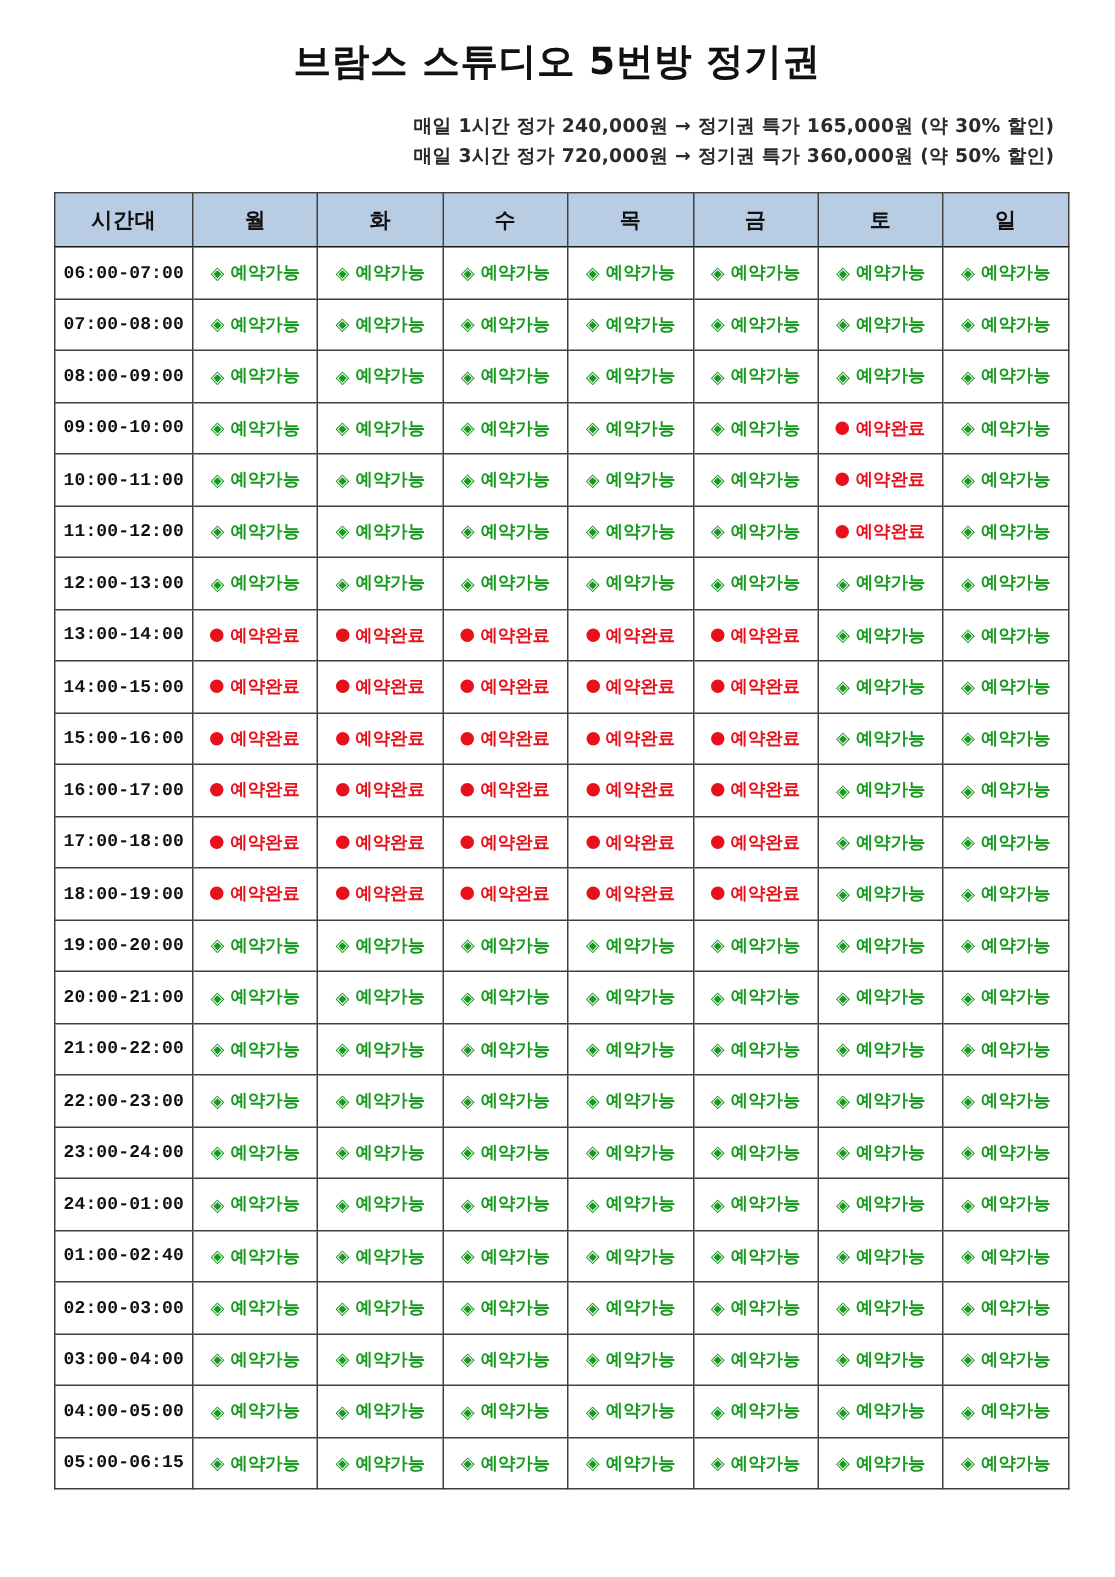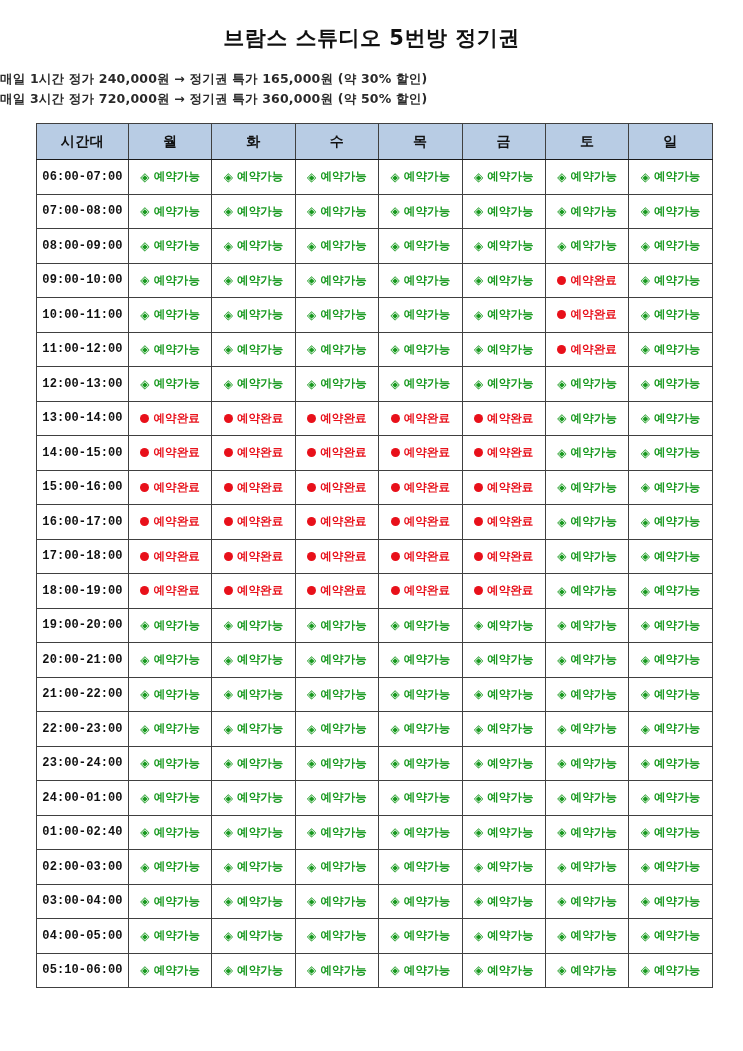--- a/index.html
+++ b/index.html
@@ -13,33 +13,33 @@
     height: 1051px;
     font-family: "DejaVu Sans", "Liberation Sans", sans-serif;
     color: #111111;
     overflow: hidden;
     position: relative;
   }
 
   
   .page-title {
     text-align: center;
-    font-size: 21px;
+    font-size: 25px;
     font-weight: bold;
     letter-spacing: 0.5px;
     color: #111111;
     margin: 0;
     padding-top: 26px;
     line-height: 1.2;
   }
 
   .pricing-block {
     margin: 0;
     padding: 18px 40px 0 0;
-    text-align: left;
+    text-align: right;
   }
   .pricing-line {
     font-size: 12.5px;
     font-weight: bold;
     color: #2a2a2a;
     line-height: 20px;
     white-space: nowrap;
     letter-spacing: 0.2px;
   }
 
@@ -857,21 +857,21 @@
           <td class="status-cell status-available"><span class="status-inner">
               <span class="marker">◈</span>
               <span>예약가능</span>
             </span></td>
           <td class="status-cell status-available"><span class="status-inner">
               <span class="marker">◈</span>
               <span>예약가능</span>
             </span></td>
         </tr>
         <tr>
-          <td class="time-cell">05:10-06:00</td>
+          <td class="time-cell">05:00-06:15</td>
           <td class="status-cell status-available"><span class="status-inner">
               <span class="marker">◈</span>
               <span>예약가능</span>
             </span></td>
           <td class="status-cell status-available"><span class="status-inner">
               <span class="marker">◈</span>
               <span>예약가능</span>
             </span></td>
           <td class="status-cell status-available"><span class="status-inner">
               <span class="marker">◈</span>

